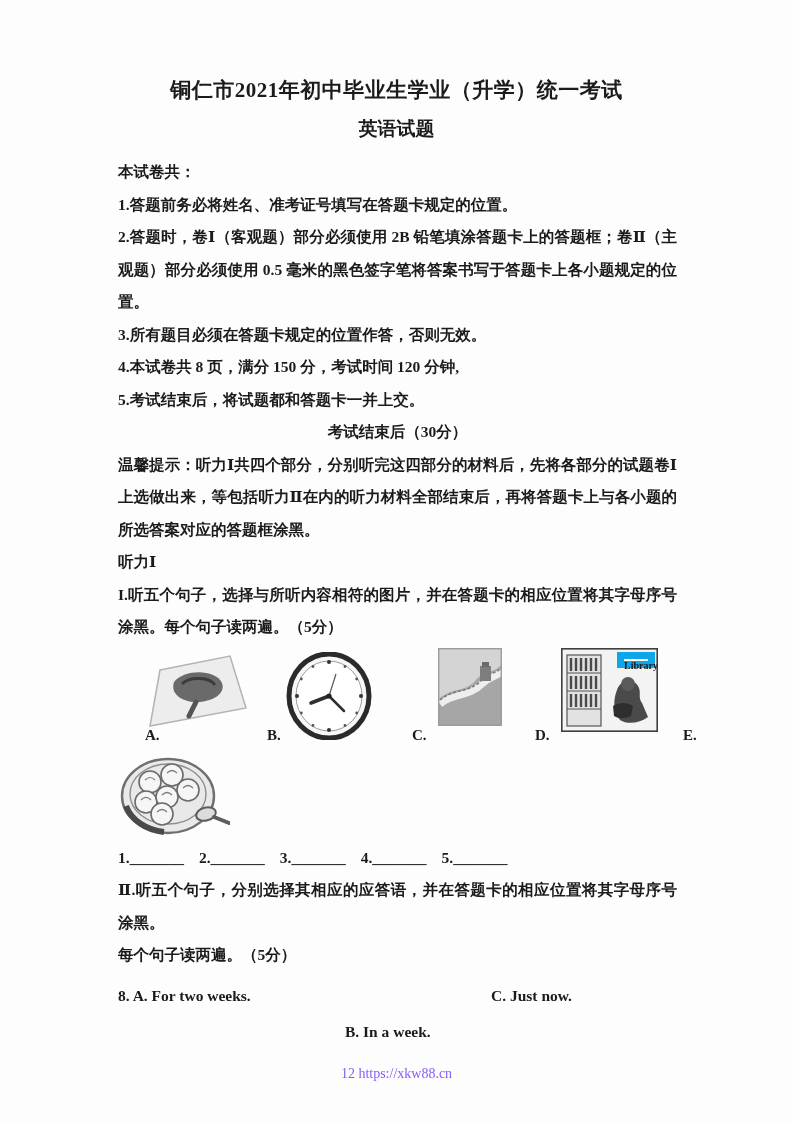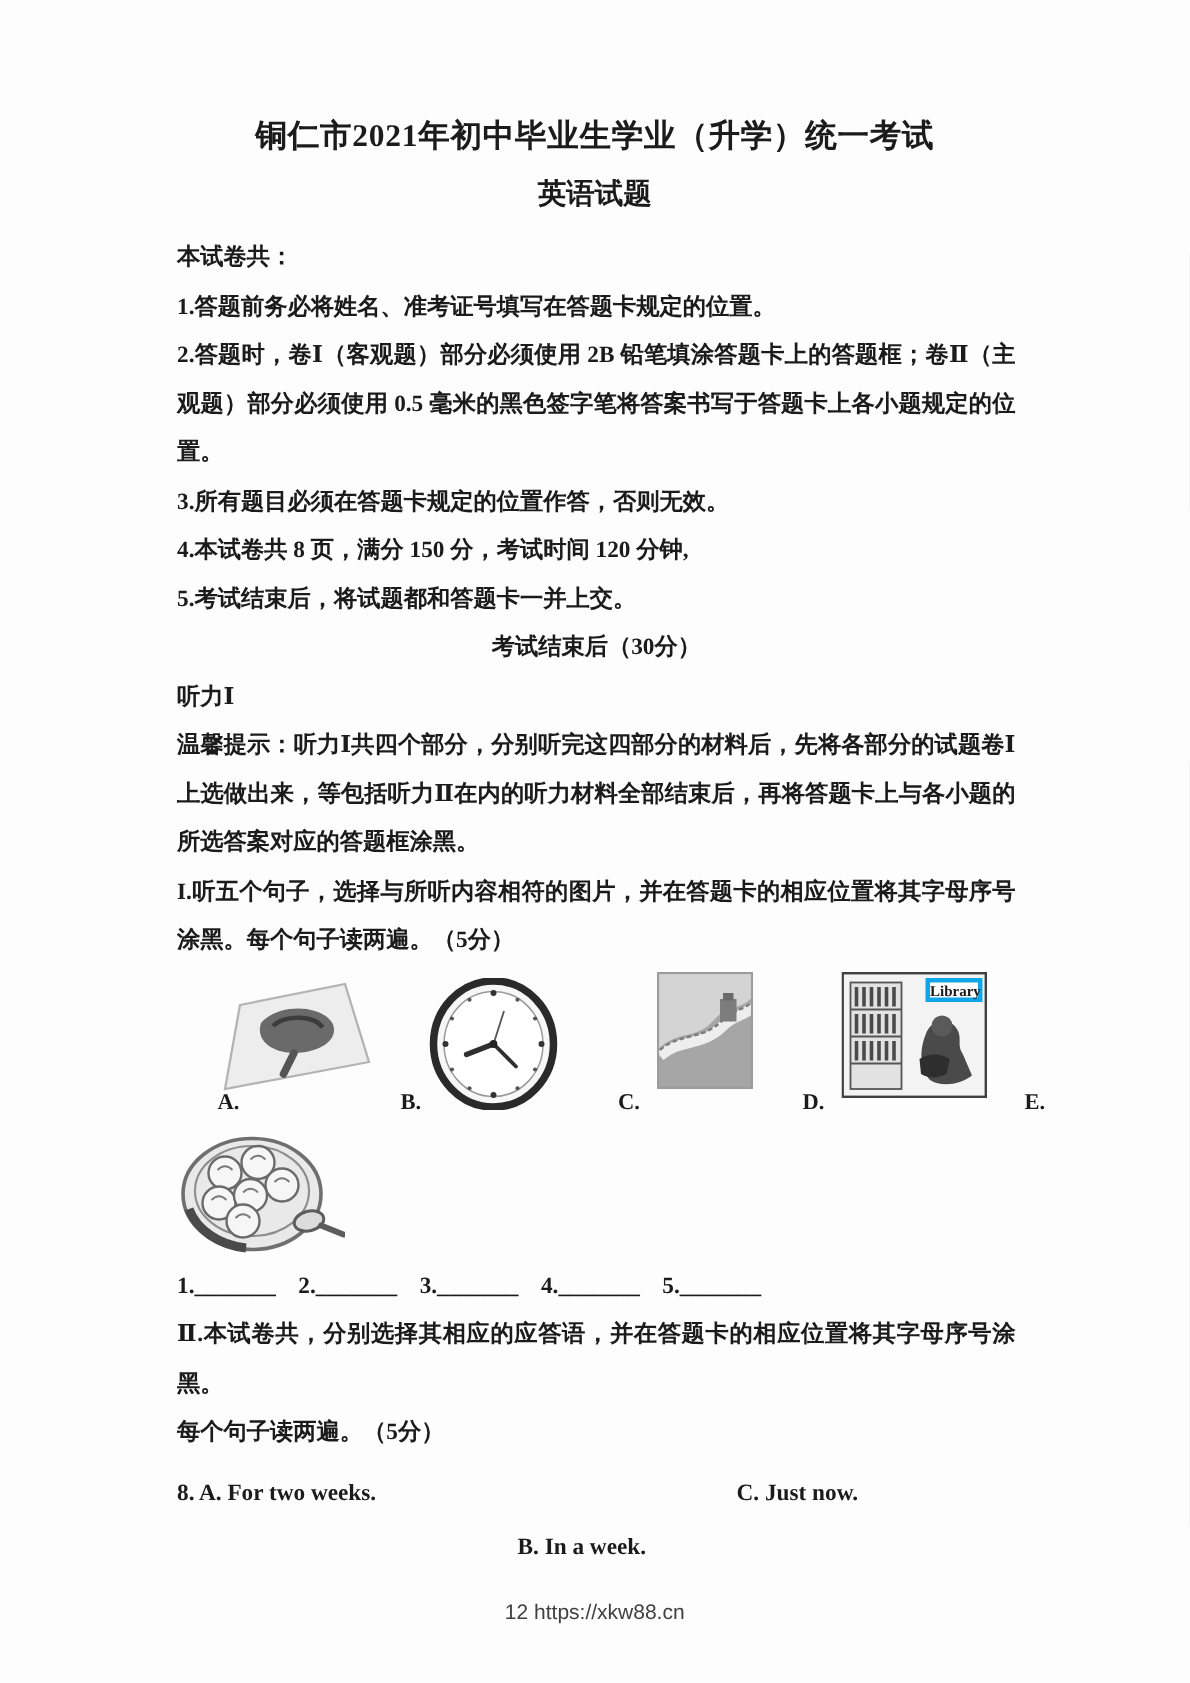--- a/index.html
+++ b/index.html
@@ -21,52 +21,52 @@
   .pic-a { left:24px; top:4px; }
   .pic-b { left:168px; top:6px; }
   .pic-c { left:320px; top:2px; }
   .pic-d { left:443px; top:2px; }
   .pic-food { left:0; top:102px; }
   .plabel { position:absolute; top:78px; font-size:15px; line-height:22px; }
   .plabel-a{ left:27px; } .plabel-b{ left:149px; } .plabel-c{ left:294px; }
   .plabel-d{ left:417px; } .plabel-e{ left:565px; }
   .library-sign {
     position:absolute; top:4px; right:3px; width:38px; height:16px;
-    background:#fff; border:3px solid #0ea5e9; font-size:10px; font-weight:700;
+    background:#fff; border:7px solid #0ea5e9; font-size:10px; font-weight:700;
     text-align:center; line-height:14px;
   }
   .blanks { display:flex; gap:15px; }
   .q6 { display:flex; margin-top:8px; }
   .q6-a { width:227px; } .q6-b { width:146px;margin-top:36px; }
   .footer {
     position:absolute; left:0; right:0; bottom:40px; text-align:center;
-    color:#404040; font-weight:400; font-size:14px;
-    font-family:Liberation Sans, sans-serif;
+    color:#8b5cf6; font-weight:400; font-size:14px;
+    font-family:Liberation Serif, serif;
   }
 </style>
 </head>
 <body>
 
 <div class="page">
 
   <h1 class="title">铜仁市2021年初中毕业生学业（升学）统一考试</h1>
   <h2 class="subtitle">英语试题</h2>
 
   <div class="content">
 
     <p class="line">本试卷共：</p>
     <p class="line">1.答题前务必将姓名、准考证号填写在答题卡规定的位置。</p>
     <p class="line">2.答题时，卷Ⅰ（客观题）部分必须使用 2B 铅笔填涂答题卡上的答题框；卷Ⅱ（主观题）部分必须使用 0.5 毫米的黑色签字笔将答案书写于答题卡上各小题规定的位置。</p>
     <p class="line">3.所有题目必须在答题卡规定的位置作答，否则无效。</p>
     <p class="line">4.本试卷共 8 页，满分 150 分，考试时间 120 分钟,</p>
     <p class="line">5.考试结束后，将试题都和答题卡一并上交。</p>
 
     <p class="center">考试结束后（30分）</p>
+    <p class="line">温馨提示：听力Ⅰ共四个部分，分别听完这四部分的材料后，先将各部分的试题卷Ⅰ上选做出来，等包括听力Ⅱ在内的听力材料全部结束后，再将答题卡上与各小题的所选答案对应的答题框涂黑。</p>
     <p class="line">听力Ⅰ</p>
-    <p class="line">温馨提示：听力Ⅰ共四个部分，分别听完这四部分的材料后，先将各部分的试题卷Ⅰ上选做出来，等包括听力Ⅱ在内的听力材料全部结束后，再将答题卡上与各小题的所选答案对应的答题框涂黑。</p>
     <p class="line">I.听五个句子，选择与所听内容相符的图片，并在答题卡的相应位置将其字母序号涂黑。每个句子读两遍。（5分）</p>
 
     <div class="pictures">
 
       <div class="pic pic-a">
         <svg width="108" height="82" viewBox="0 0 108 82">
           <polygon points="18,20 88,6 104,58 8,76" fill="#ededed" stroke="#b3b3b3" stroke-width="1.5"></polygon>
           <path d="M32,32 C44,18 74,20 80,33 C84,44 70,52 54,52 C40,52 28,44 32,32 Z" fill="#6a6a6a"></path>
           <path d="M40,34 C48,26 68,27 73,35" fill="none" stroke="#3c3c3c" stroke-width="3"></path>
           <path d="M54,52 L47,66" stroke="#555" stroke-width="5" stroke-linecap="round"></path>
@@ -176,21 +176,21 @@
     </div>
 
     <div class="blanks">
       <span>1._______</span>
       <span>2._______</span>
       <span>3._______</span>
       <span>4._______</span>
       <span>5._______</span>
     </div>
 
-    <p class="line">Ⅱ.本试卷共，分别选择其相应的应答语，并在答题卡的相应位置将其字母序号涂黑。</p>
+    <p class="line">Ⅱ.听五个句子，分别选择其相应的应答语，并在答题卡的相应位置将其字母序号涂黑。</p>
     <p class="line">每个句子读两遍。（5分）</p>
 
     <div class="q6">
       <span class="q6-a">8. A. For two weeks.</span>
       <span class="q6-b">B. In a week.</span>
       <span class="q6-c">C. Just now.</span>
     </div>
 
   </div>
 

